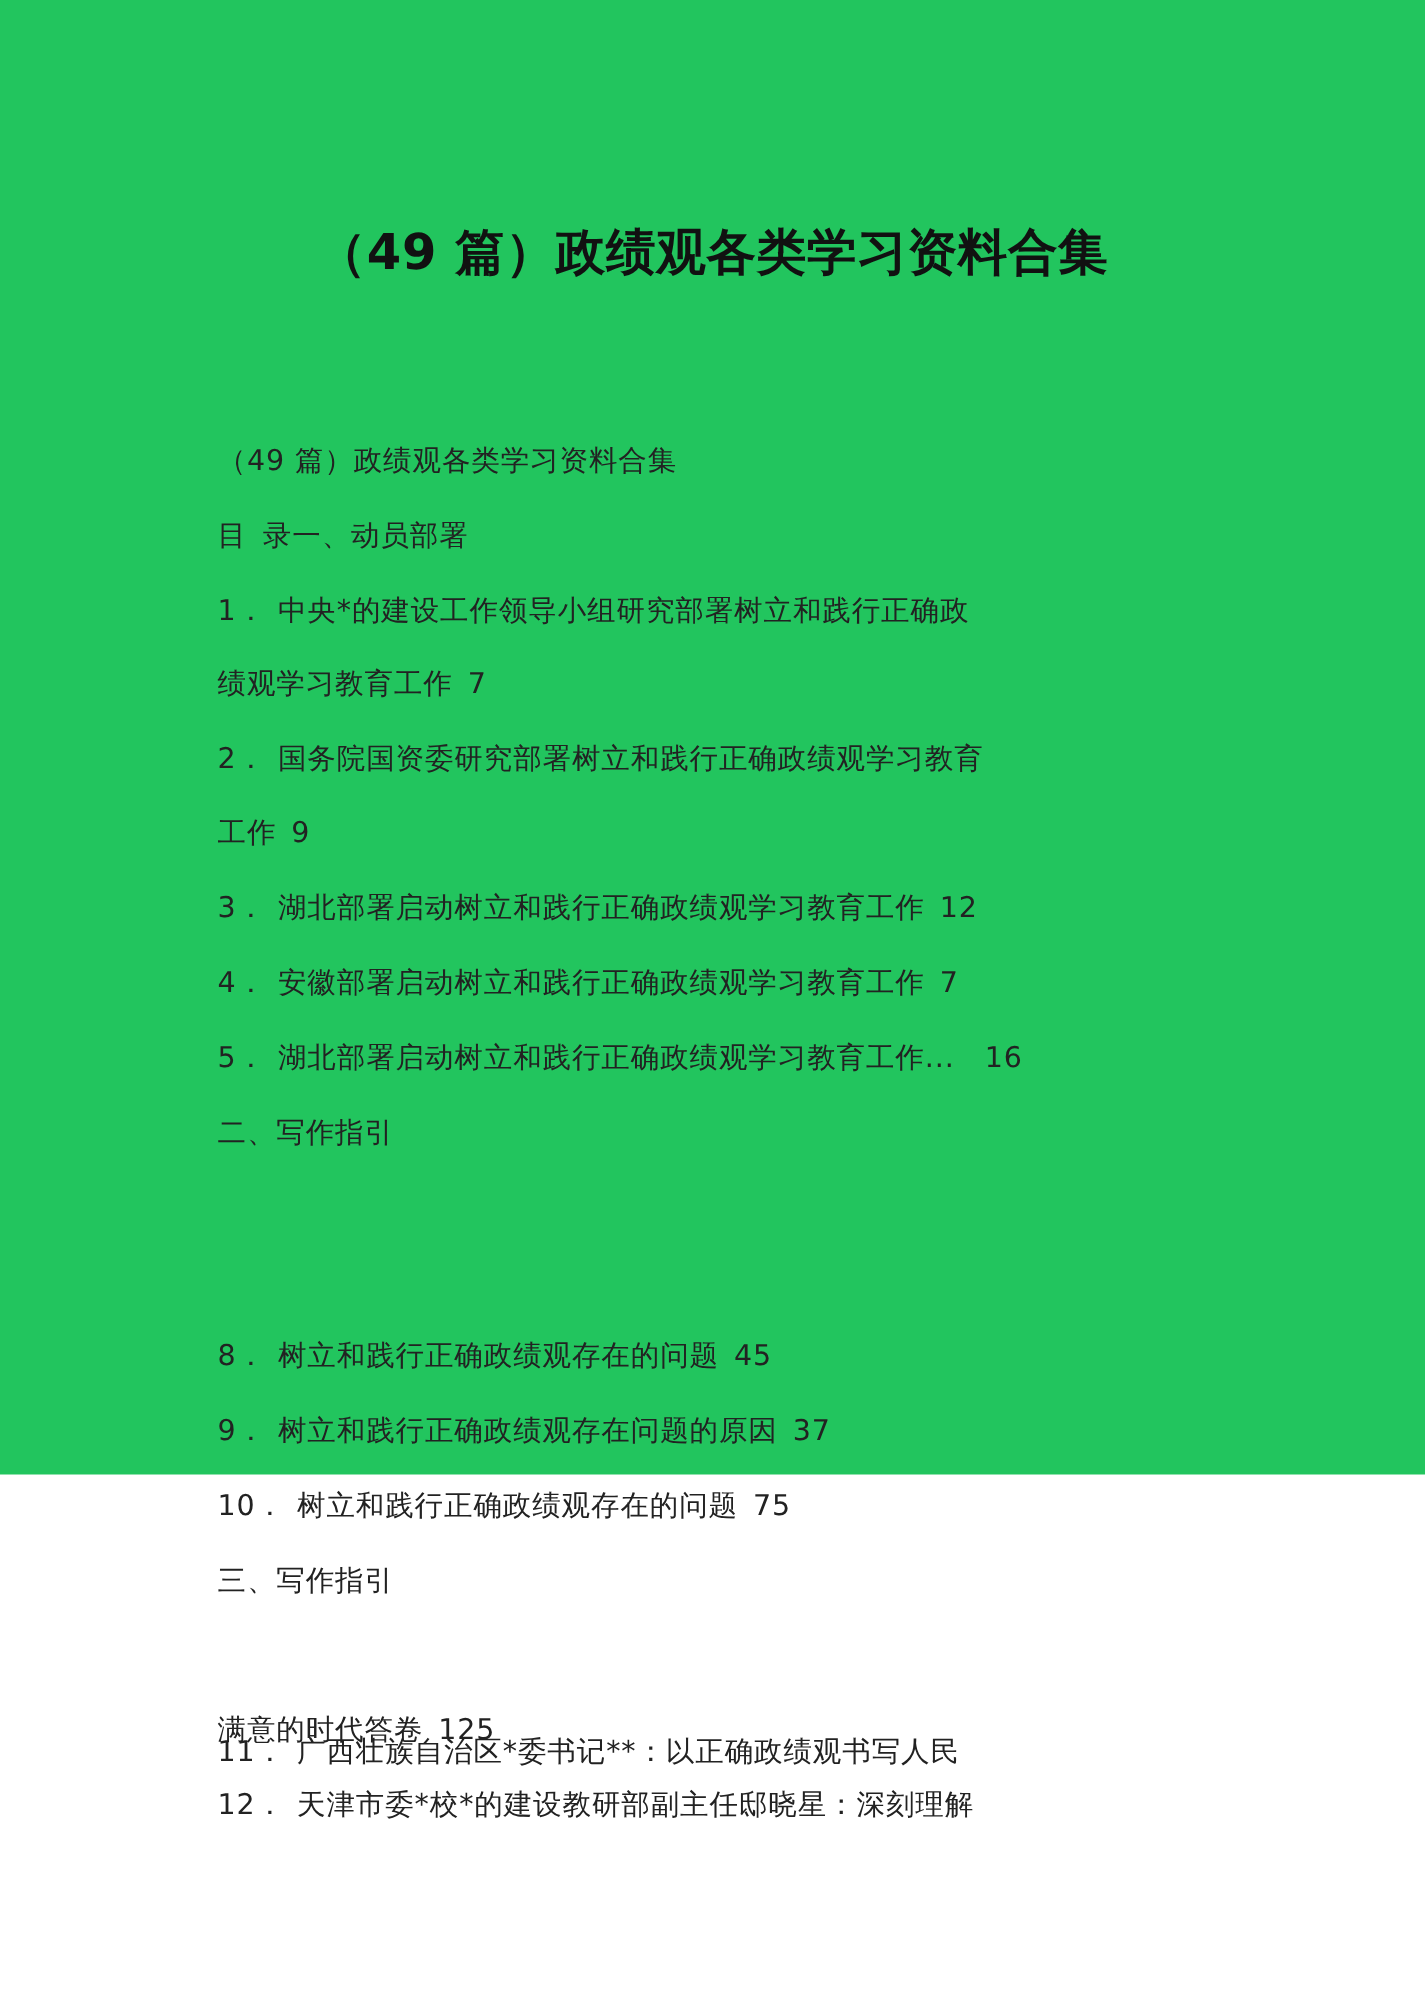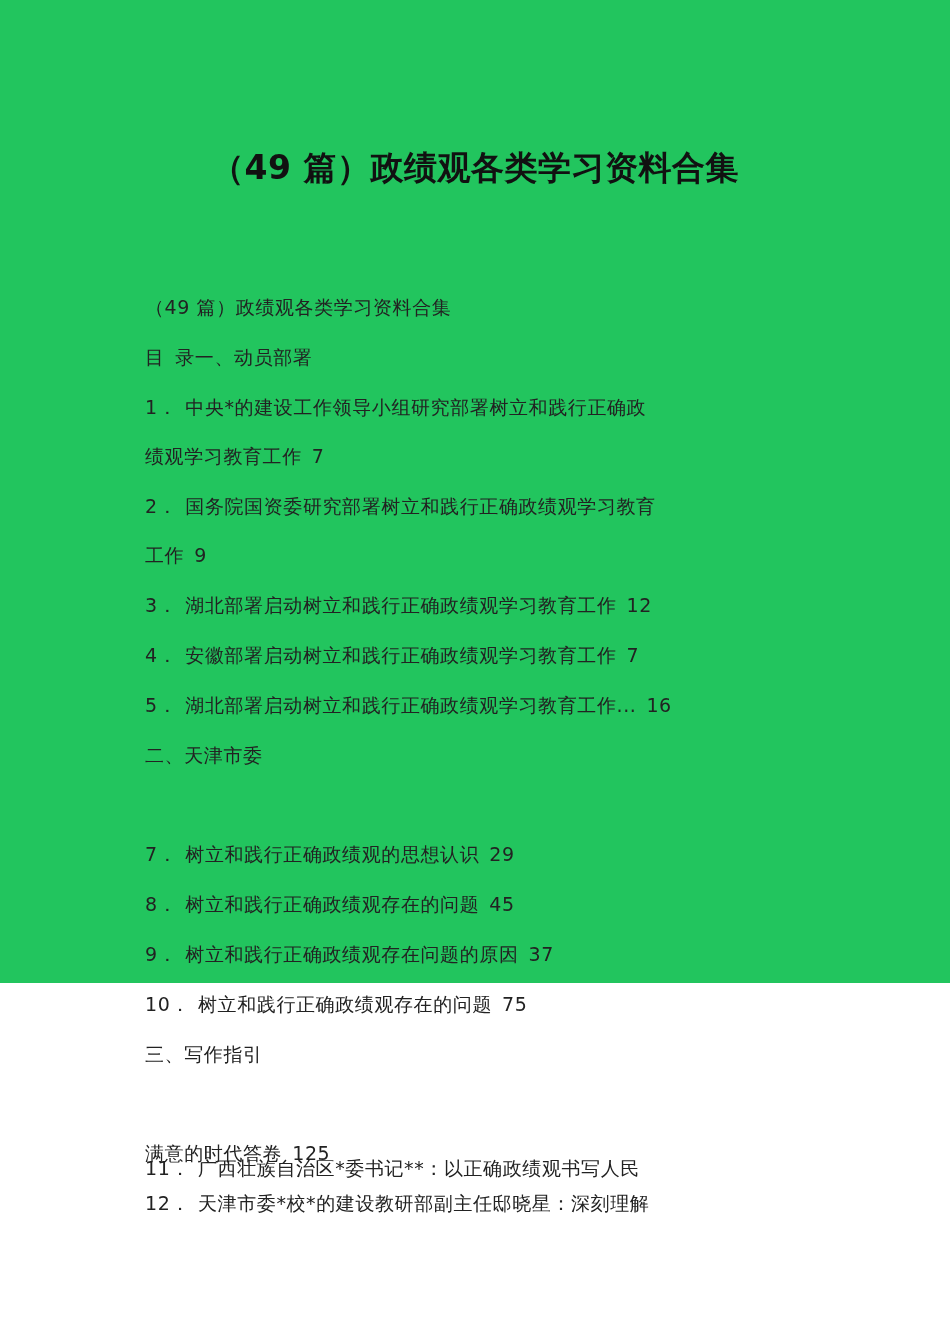--- a/index.html
+++ b/index.html
@@ -69,28 +69,25 @@
     <span>工作</span><span class="page-no">9</span>
   </div>
 
   <div class="line" style="top:592px">
     <span class="num">3．</span><span>湖北部署启动树立和践行正确政绩观学习教育工作</span><span class="page-no">12</span>
   </div>
   <div class="line" style="top:642px">
     <span class="num">4．</span><span>安徽部署启动树立和践行正确政绩观学习教育工作</span><span class="page-no">7</span>
   </div>
   <div class="line" style="top:692px">
-    <span class="num">5．</span><span>湖北部署启动树立和践行正确政绩观学习教育工作...</span><span class="page-no" style="margin-left:10px">16</span>
+    <span class="num">5．</span><span>湖北部署启动树立和践行正确政绩观学习教育工作...</span><span class="page-no" style="margin-left:20px">16</span>
   </div>
 
-  <div class="line" style="top:742px">二、天津市委</div>
+  <div class="line" style="top:742px">二、写作指引</div>
 
-  <div class="line" style="top:841px">
-    <span class="num">7．</span><span>树立和践行正确政绩观的思想认识</span><span class="page-no">29</span>
-  </div>
   <div class="line" style="top:891px">
     <span class="num">8．</span><span>树立和践行正确政绩观存在的问题</span><span class="page-no">45</span>
   </div>
   <div class="line" style="top:941px">
     <span class="num">9．</span><span>树立和践行正确政绩观存在问题的原因</span><span class="page-no">37</span>
   </div>
   <div class="line" style="top:991px">
     <span class="num">10．</span><span>树立和践行正确政绩观存在的问题</span><span class="page-no">75</span>
   </div>
 

